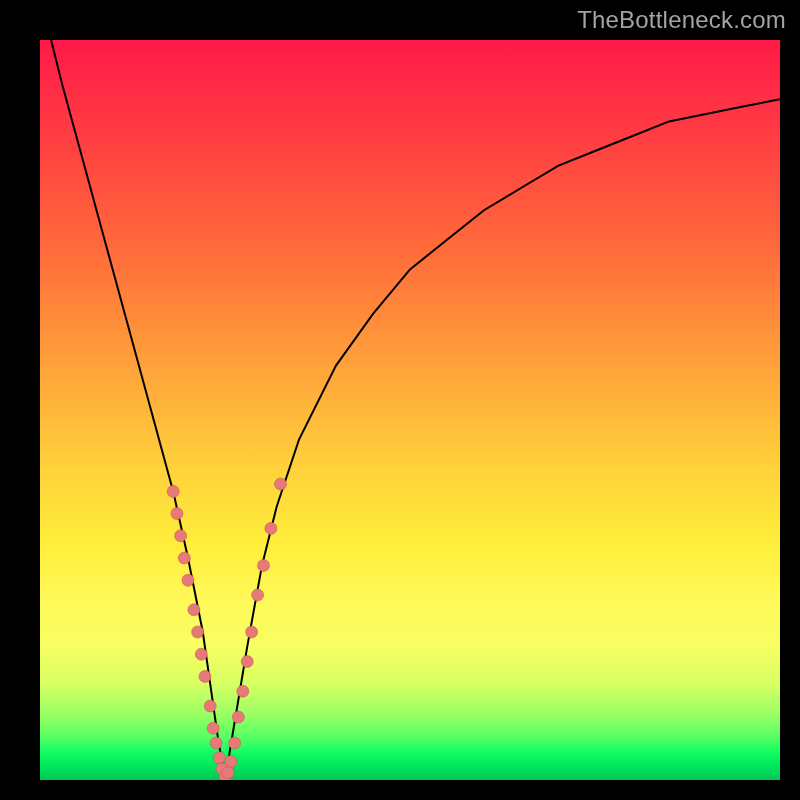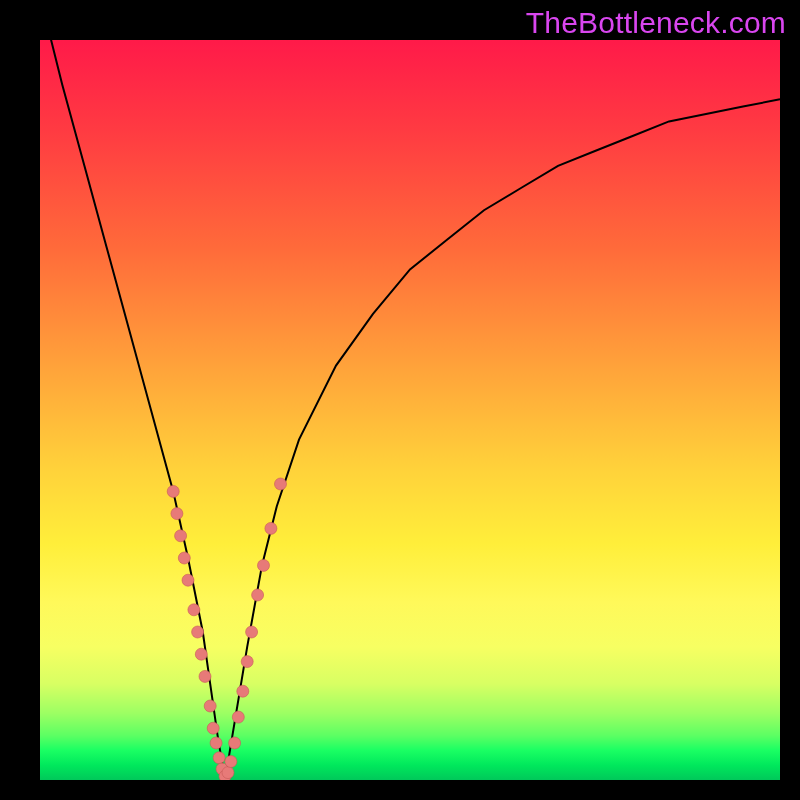--- a/index.html
+++ b/index.html
@@ -40,22 +40,22 @@
       #5cff63 94%,
       #1aff63 96%,
       #00e85c 98%,
       #00c85a 100%
     );
   }
   .watermark {
     position: absolute;
     top: 6px;
     right: 14px;
-    color: #d946ef;
-    font-size: 30px;
+    color: #a3a3a3;
+    font-size: 24px;
     letter-spacing: 0.2px;
     user-select: none;
   }
   svg.overlay {
     position: absolute;
     left: 0;
     top: 0;
     width: 740px;
     height: 740px;
   }

